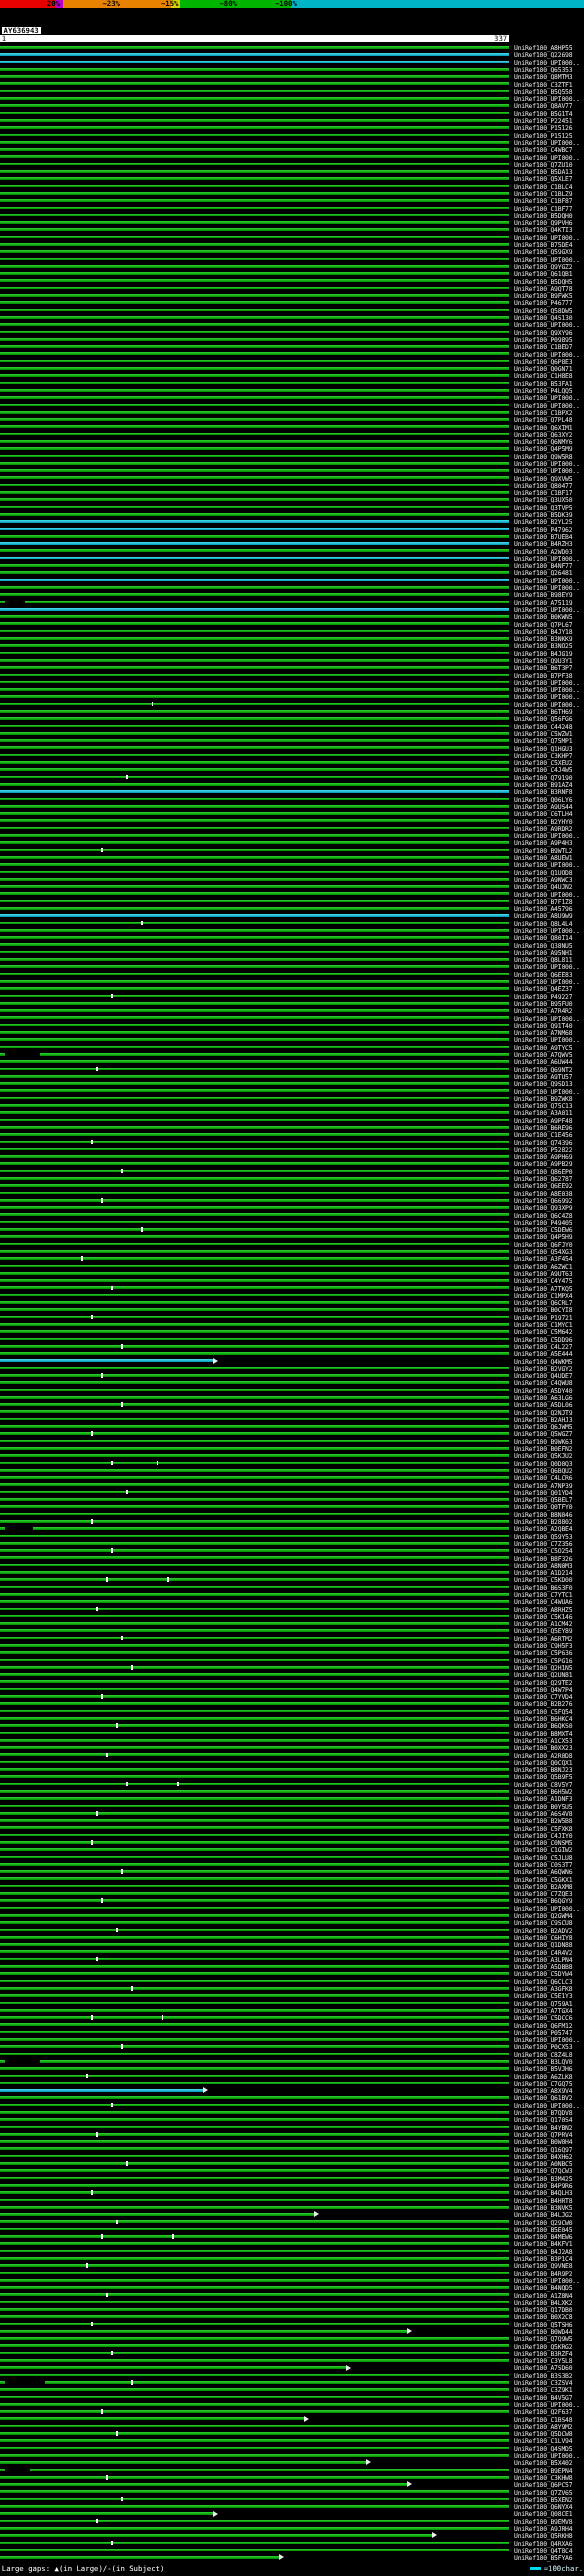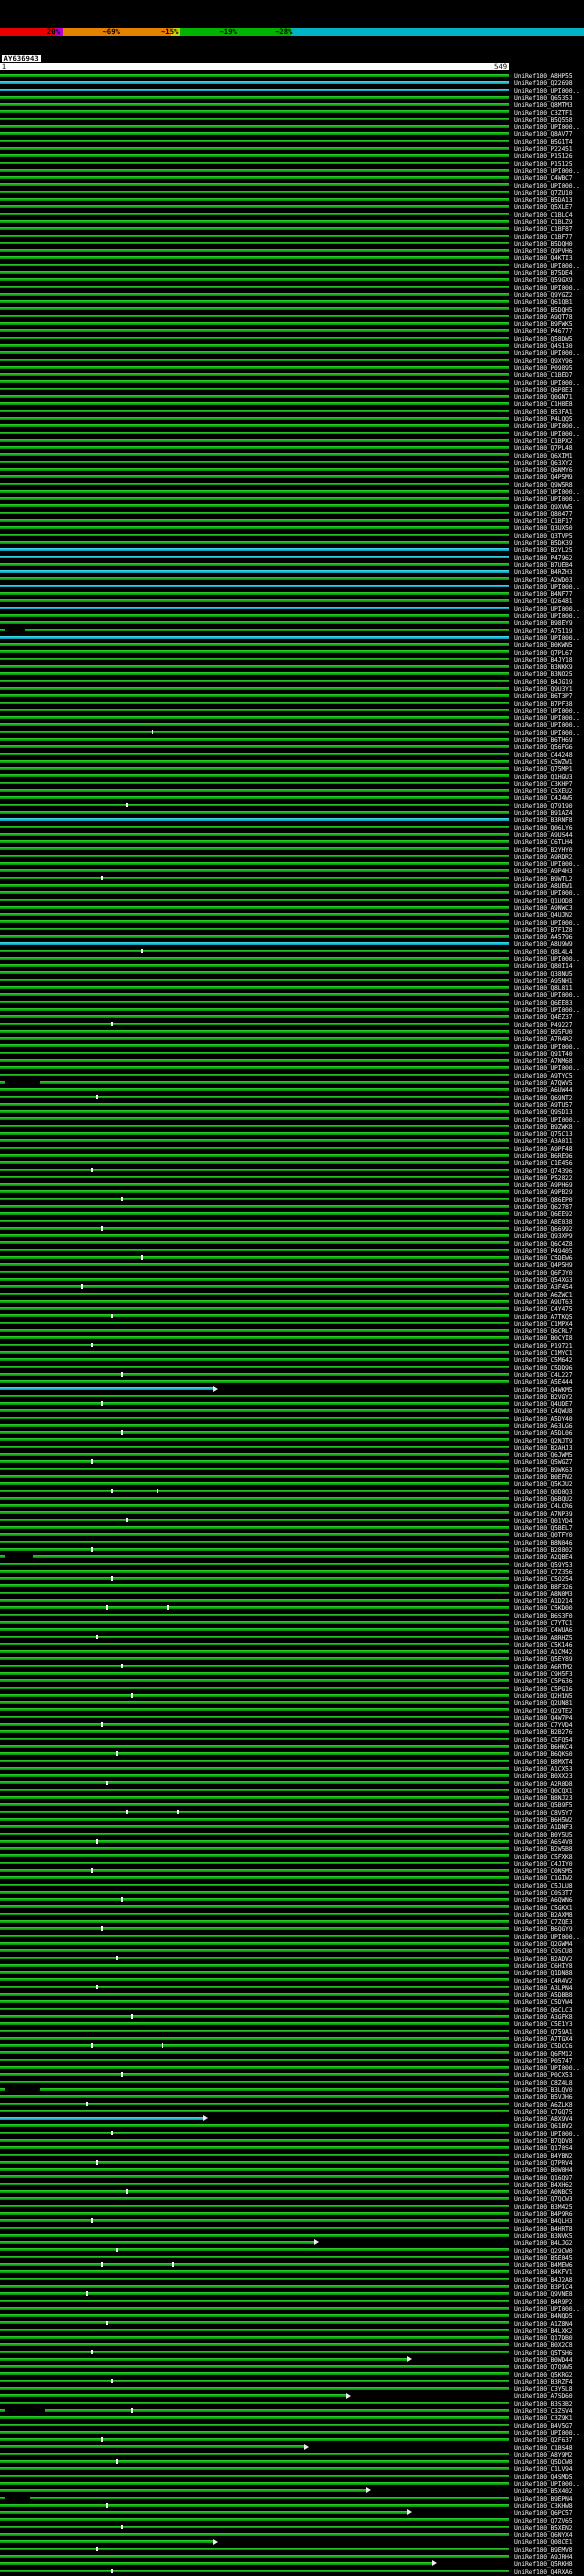--- a/index.html
+++ b/index.html
@@ -1,17 +1,17 @@
 <!DOCTYPE html>
 <html style="font-size:14.6px"><head>
 <meta charset="utf-8">
 <style>
   html,body{margin:0;padding:0;}
   body{width:585px;height:2576px;background:#000;font-family:"DejaVu Sans Mono",monospace;overflow:hidden;position:relative;}
-  .scale{display:flex;height:26px;position:relative;width:100%;margin-top:28px;}
+  .scale{display:flex;height:26px;position:relative;width:100%;}
   .seg{height:8.2px;}
   .scale-label{position:absolute;top:0;font-size:7.3px;line-height:8.2px;color:#000;font-weight:bold;white-space:nowrap;}
   .qrow{height:8.2px;position:relative;}
   .qname{position:absolute;left:1.8px;top:0.9px;background:#fff;color:#000;font-size:7.3px;line-height:7.3px;padding:0 1.8px;font-weight:bold;}
   .ruler{position:relative;height:7.3px;width:509px;background:#fff;margin-top:0.9px;}
   .ruler .start{position:absolute;left:1.8px;top:0;font-size:7.3px;line-height:7.3px;color:#000;}
   .ruler .end{position:absolute;right:1.8px;top:0;font-size:7.3px;line-height:7.3px;color:#000;}
   #rows{margin-top:1.8px;}
   .row{position:relative;height:7.3px;}
   .bararea{position:absolute;left:0;top:0;width:509px;height:7.3px;}
@@ -29,33 +29,33 @@
 <body>
 
 <div class="scale">
     <div class="seg" style="width: 9.4%; background: rgb(230, 0, 0);"></div>
     <div class="seg" style="width: 1.3%; background: rgb(180, 0, 200);"></div>
     <div class="seg" style="width: 18.6%; background: rgb(230, 130, 0);"></div>
     <div class="seg" style="width: 1.4%; background: rgb(210, 210, 0);"></div>
     <div class="seg" style="width: 19%; background: rgb(0, 180, 0);"></div>
     <div class="seg" style="width: 50.3%; background: rgb(0, 180, 200);"></div>
     <span class="scale-label" style="left: 8%;">20%</span>
-    <span class="scale-label" style="left: 17.5%;">~69%</span>
+    <span class="scale-label" style="left: 17.5%;">~23%</span>
     <span class="scale-label" style="left: 27.5%;">~15%</span>
-    <span class="scale-label" style="left: 37.5%;">~19%</span>
-    <span class="scale-label" style="left: 47%;">~28%</span>
+    <span class="scale-label" style="left: 37.5%;">~80%</span>
+    <span class="scale-label" style="left: 47%;">~100%</span>
   </div>
 
 <div class="qrow">
   <span class="qname">AY636943</span>
 </div>
 
 <div class="ruler">
   <span class="start">1</span>
-  <span class="end">549</span>
+  <span class="end">337</span>
 </div>
 
 <div id="rows">
   <div class="row">
     <div class="bararea">
       <div class="bar" style="left: 0%; width: 100%; background: linear-gradient(rgb(46, 212, 46), rgb(0, 138, 0));"></div>
     </div>
     <span class="lbl">UniRef100_A8HP55</span>
   </div>
 

